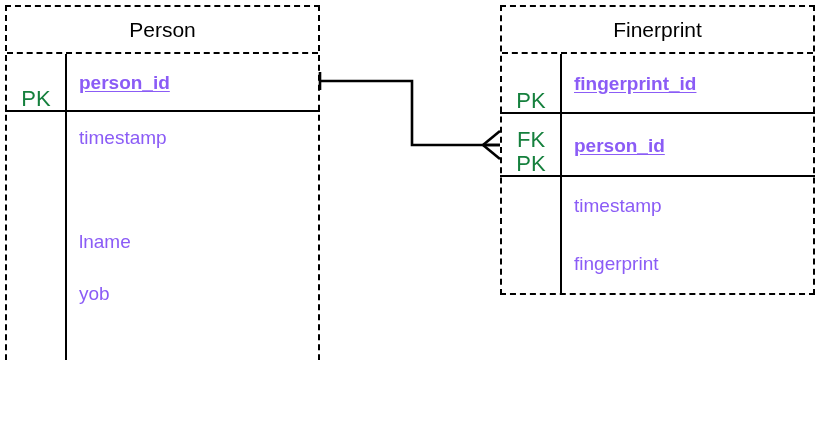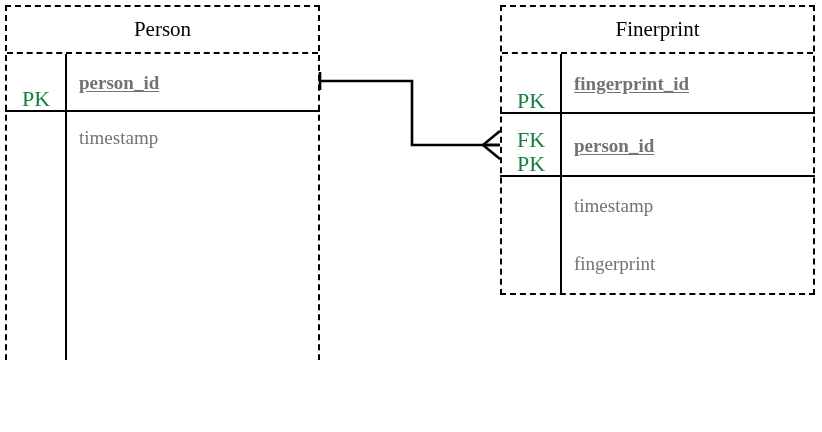--- a/index.html
+++ b/index.html
@@ -5,21 +5,21 @@
   html, body {
     margin: 0;
     padding: 0;
     background: #ffffff;
   }
   #canvas {
     position: relative;
     width: 822px;
     height: 360px;
     background: #ffffff;
-    font-family: Liberation Serif, serif;
+    font-family: Liberation Sans, sans-serif;
     color: #000000;
     overflow: hidden;
   }
 
   
   .entity {
     position: absolute;
     box-sizing: border-box;
     border: 2px dashed #000000;
     background: #ffffff;
@@ -71,21 +71,21 @@
     color: #15803d;
   }
   .row-key span { display: block; }
   .row-attr {
     position: absolute;
     top: 0;
     bottom: 0;
     display: flex;
     align-items: center;
     font-size: 19px;
-    color: #737373;
+    color: #8b5cf6;
     white-space: nowrap;
   }
   .row-attr.is-key {
     font-weight: bold;
     text-decoration: underline;
     text-underline-offset: 2px;
   }
 
   
   .connector {
@@ -119,22 +119,27 @@
       <div class="row-key" style="width:58px;"></div>
       <div class="row-attr" style="left:72px;">timestamp</div>
     </div>
 
     <div class="row" style="top:157px; width:311px; height:52px;">
       <div class="row-key" style="width:58px;"></div>
     </div>
 
     <div class="row" style="top:209px; width:311px; height:52px;">
       <div class="row-key" style="width:58px;"></div>
+      <div class="row-attr" style="left:72px;">lname</div>
     </div>
 
+    <div class="row" style="top:261px; width:311px; height:52px;">
+      <div class="row-key" style="width:58px;"></div>
+      <div class="row-attr" style="left:72px;">yob</div>
+    </div>
 
     <div class="row" style="top:313px; width:311px; height:52px;">
       <div class="row-key" style="width:58px;"></div>
     </div>
 
     <div class="row" style="top:365px; width:311px; height:48px;">
       <div class="row-key" style="width:58px;"></div>
       <div class="row-attr" style="left:72px;">fname</div>
     </div>
   </div>

